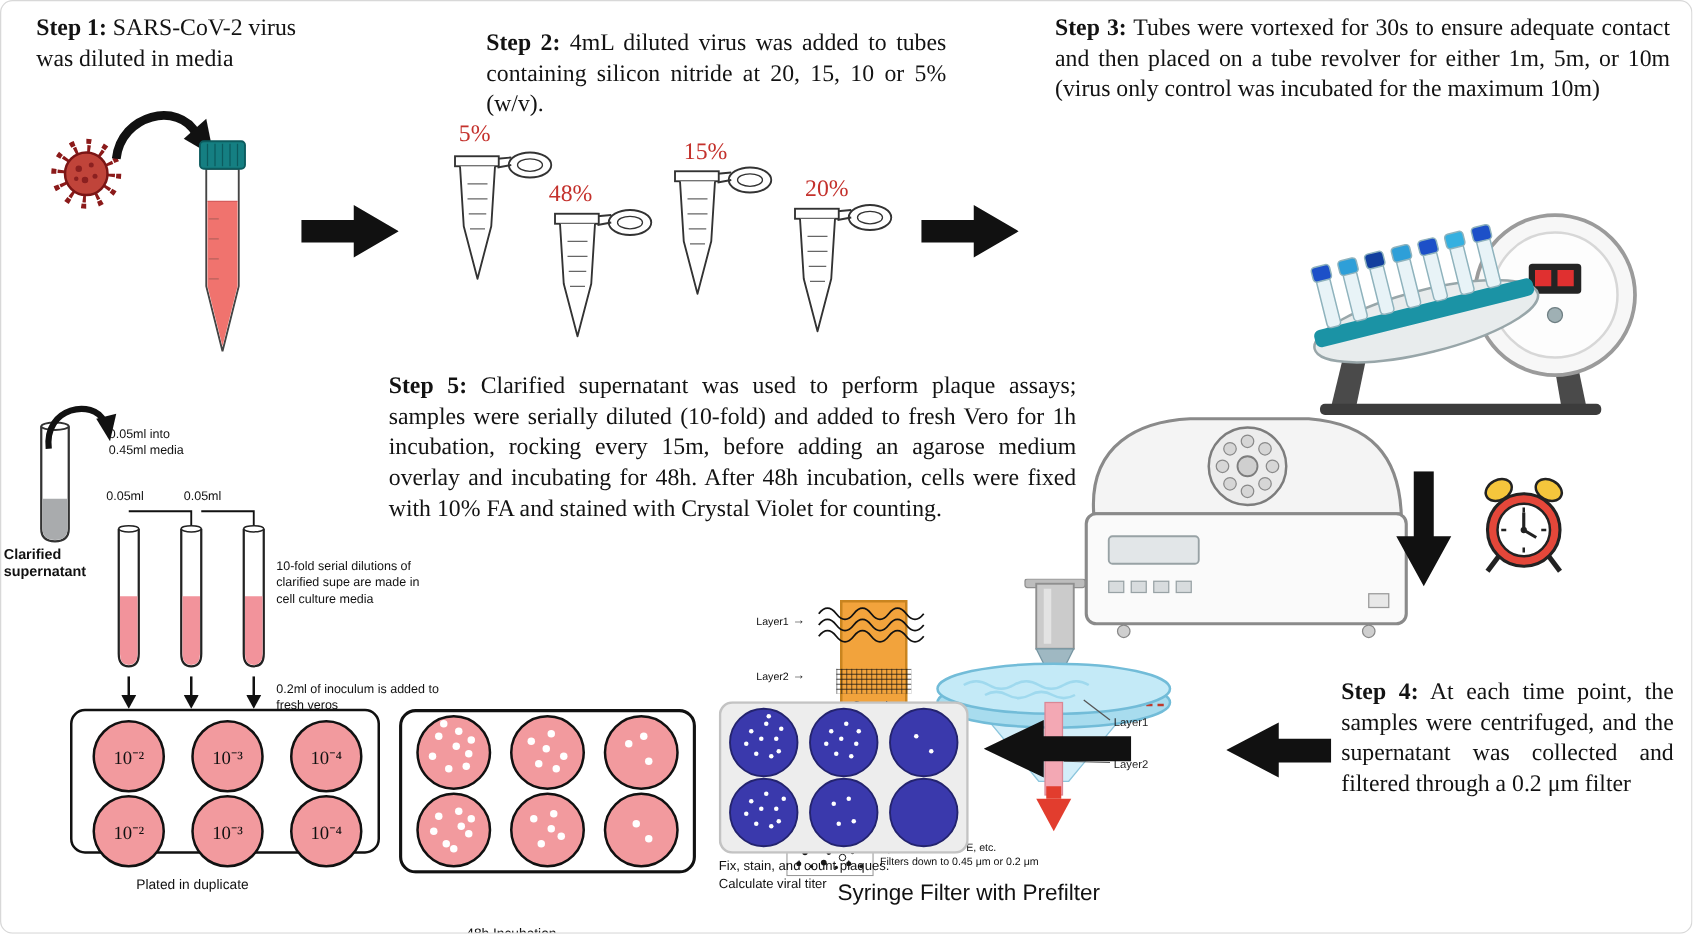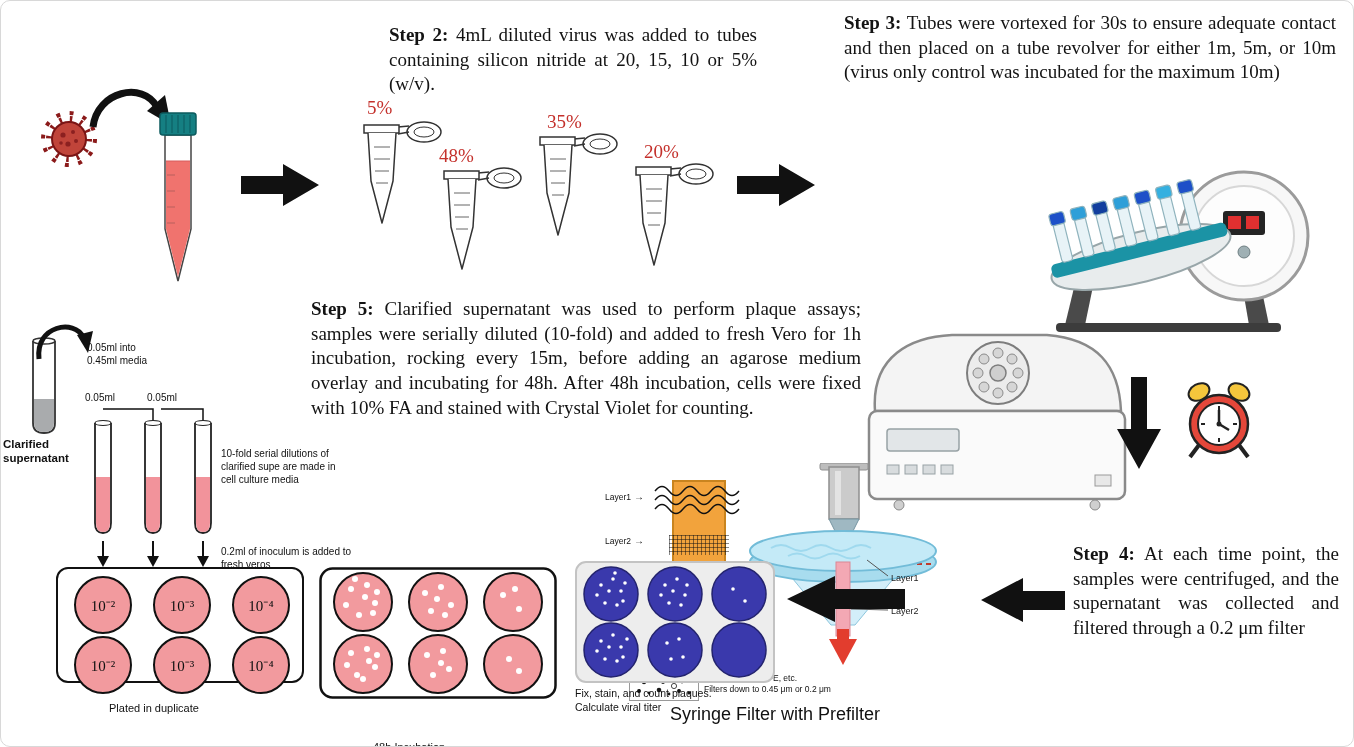--- a/index.html
+++ b/index.html
@@ -23,20 +23,24 @@
   .well{position:absolute;width:58px;height:58px;border:2px solid #111;border-radius:50%;background:#f29a9e;
         display:flex;align-items:center;justify-content:center;
         font-family:"Liberation Serif",serif;font-size:15px;color:#111}
   svg{display:block}
 </style>
 </head>
 <body>
 
 <div id="canvas">
 
+  <div class="abs step left" style="left:28px;top:10px;width:210px">
+    <span class="lbl">Step 1:</span>
+    <span>SARS-CoV-2 virus was diluted in media</span>
+  </div>
 
   <div class="abs step" style="left:388px;top:22px;width:368px">
     <span class="lbl">Step 2:</span>
     <span>4mL diluted virus was added to tubes containing silicon nitride at 20, 15, 10 or 5% (w/v).</span>
   </div>
 
   <div class="abs step" style="left:843px;top:10px;width:492px">
     <span class="lbl">Step 3:</span>
     <span>Tubes were vortexed for 30s to ensure adequate contact and then placed on a tube revolver for either 1m, 5m, or 10m (virus only control was incubated for the maximum 10m)</span>
   </div>
@@ -88,21 +92,21 @@
         <line x1="41" y1="4" x2="41" y2="22"></line>
     </g>
   </svg>
 
   <svg class="abs" style="left:240px;top:160px" width="78" height="48" viewBox="0 0 78 48">
     <polygon points="0,15 42,15 42,3 78,24 42,45 42,33 0,33" fill="#111"></polygon>
   </svg>
 
   <div class="abs pct" style="left:366px;top:96px">5%</div>
   <div class="abs pct" style="left:438px;top:144px">48%</div>
-  <div class="abs pct" style="left:546px;top:110px">35%</div>
+  <div class="abs pct" style="left:546px;top:110px">15%</div>
   <div class="abs pct" style="left:643px;top:140px">20%</div>
 
   <svg class="abs" style="left:356px;top:116px" width="100" height="118" viewBox="0 0 100 118">
     <ellipse cx="67" cy="15" rx="17" ry="10" fill="#fff" stroke="#333" stroke-width="1.5"></ellipse>
     <ellipse cx="67" cy="15" rx="10" ry="5" fill="#fff" stroke="#333"></ellipse>
     <path d="M41,10 L52,9 M41,17 L52,15" stroke="#333" stroke-width="1.5" fill="none"></path>
     <rect x="7" y="8" width="35" height="8" fill="#fff" stroke="#333" stroke-width="1.5"></rect>
     <path d="M11,16 L14,64 L25,106 L36,64 L39,16" fill="#fff" stroke="#333" stroke-width="1.5" stroke-linejoin="round"></path>
     <g stroke="#666">
         <line x1="17" y1="30" x2="33" y2="30"></line>

